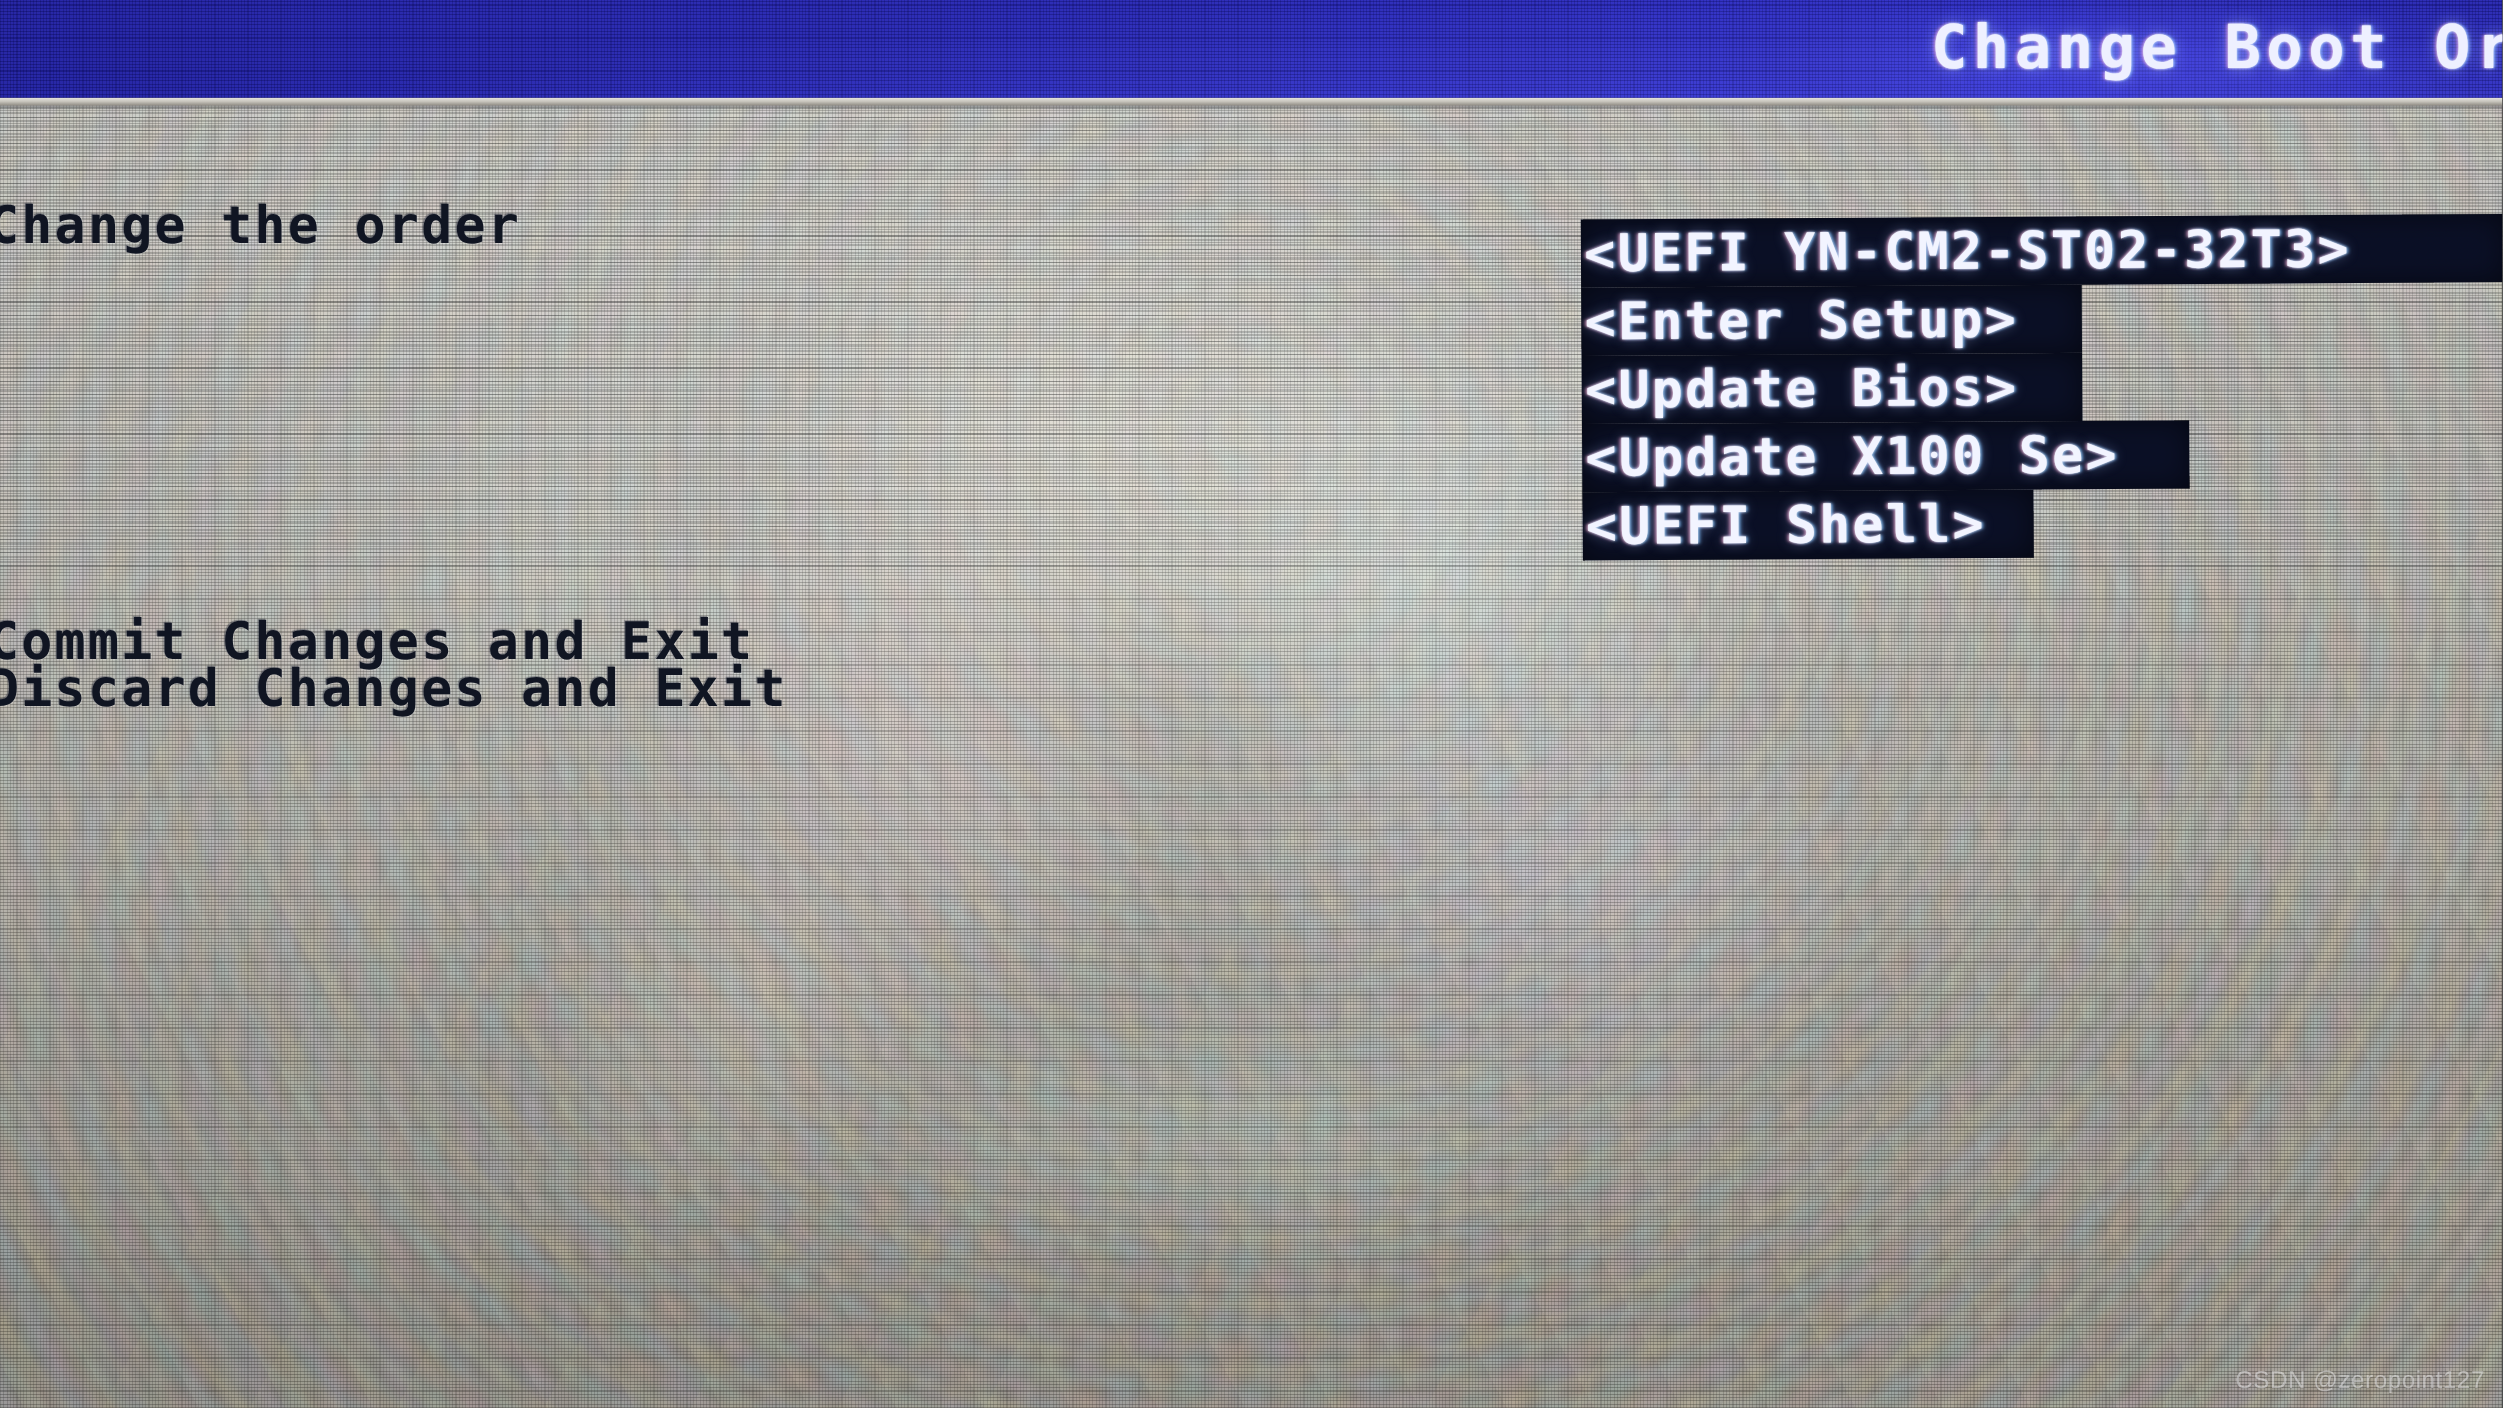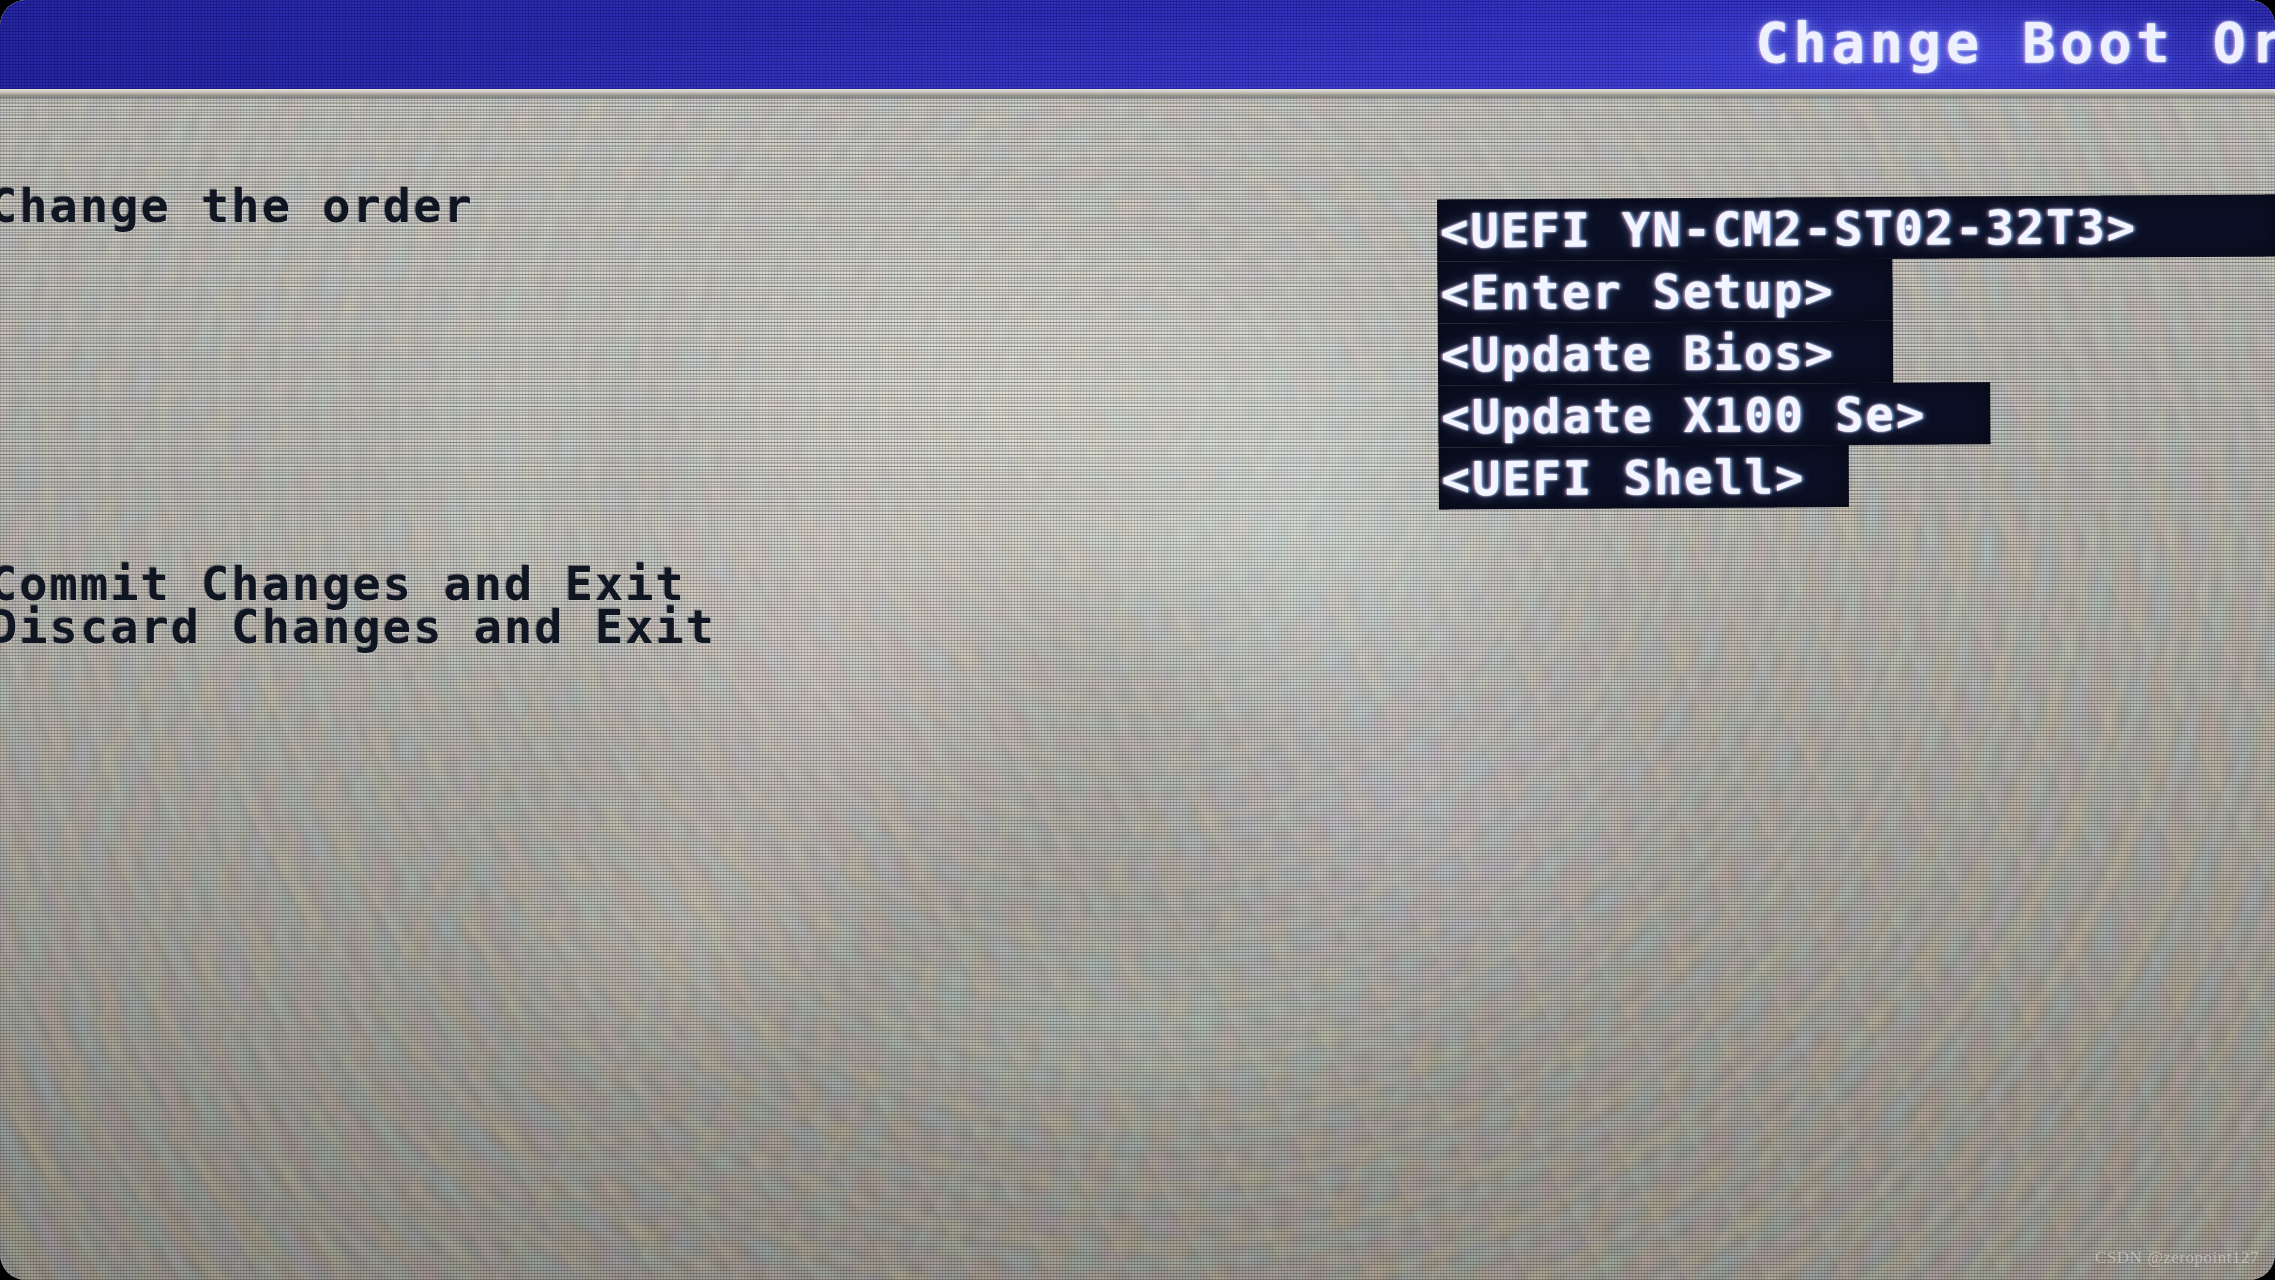--- a/index.html
+++ b/index.html
@@ -11,21 +11,20 @@
     overflow:hidden;
     font-family:"DejaVu Sans Mono", monospace;
   }
 
   
   #screen {
     position:relative;
     width:2275px; height:1280px;
     overflow:hidden;
     background:#737373;
-    border-radius:26px;
   }
 
   
   .lcd-base {
     position:absolute; inset:0;
     background:
       radial-gradient(130% 95% at 38% 28%, rgba(208,206,200,0.95) 0%, rgba(186,184,178,0.55) 38%, rgba(150,146,140,0.0) 72%),
       linear-gradient(168deg, #bfbcb4 0%, #b5b1a9 18%, #a8a39b 42%, #9d9890 66%, #989289 100%);
   }
 
@@ -245,22 +244,22 @@
   
   .glare {
     position:absolute; left:34%; top:8%; width:46%; height:58%;
     pointer-events:none;
     background:radial-gradient(closest-side, rgba(255,255,255,0.13), rgba(255,255,255,0) 72%);
   }
 
   
   .watermark {
     position:absolute; right:16px; bottom:12px;
-    font-family:Liberation Serif, serif;
-    font-size:17px;
+    font-family:Liberation Sans, sans-serif;
+    font-size:22px;
     letter-spacing:0.5px;
     color:rgba(250,250,252,0.45);
     text-shadow:0 1px 1px rgba(0,0,0,0.10);
     white-space:nowrap;
   }
 </style>
 </head>
 <body>
 
 <div id="screen">

